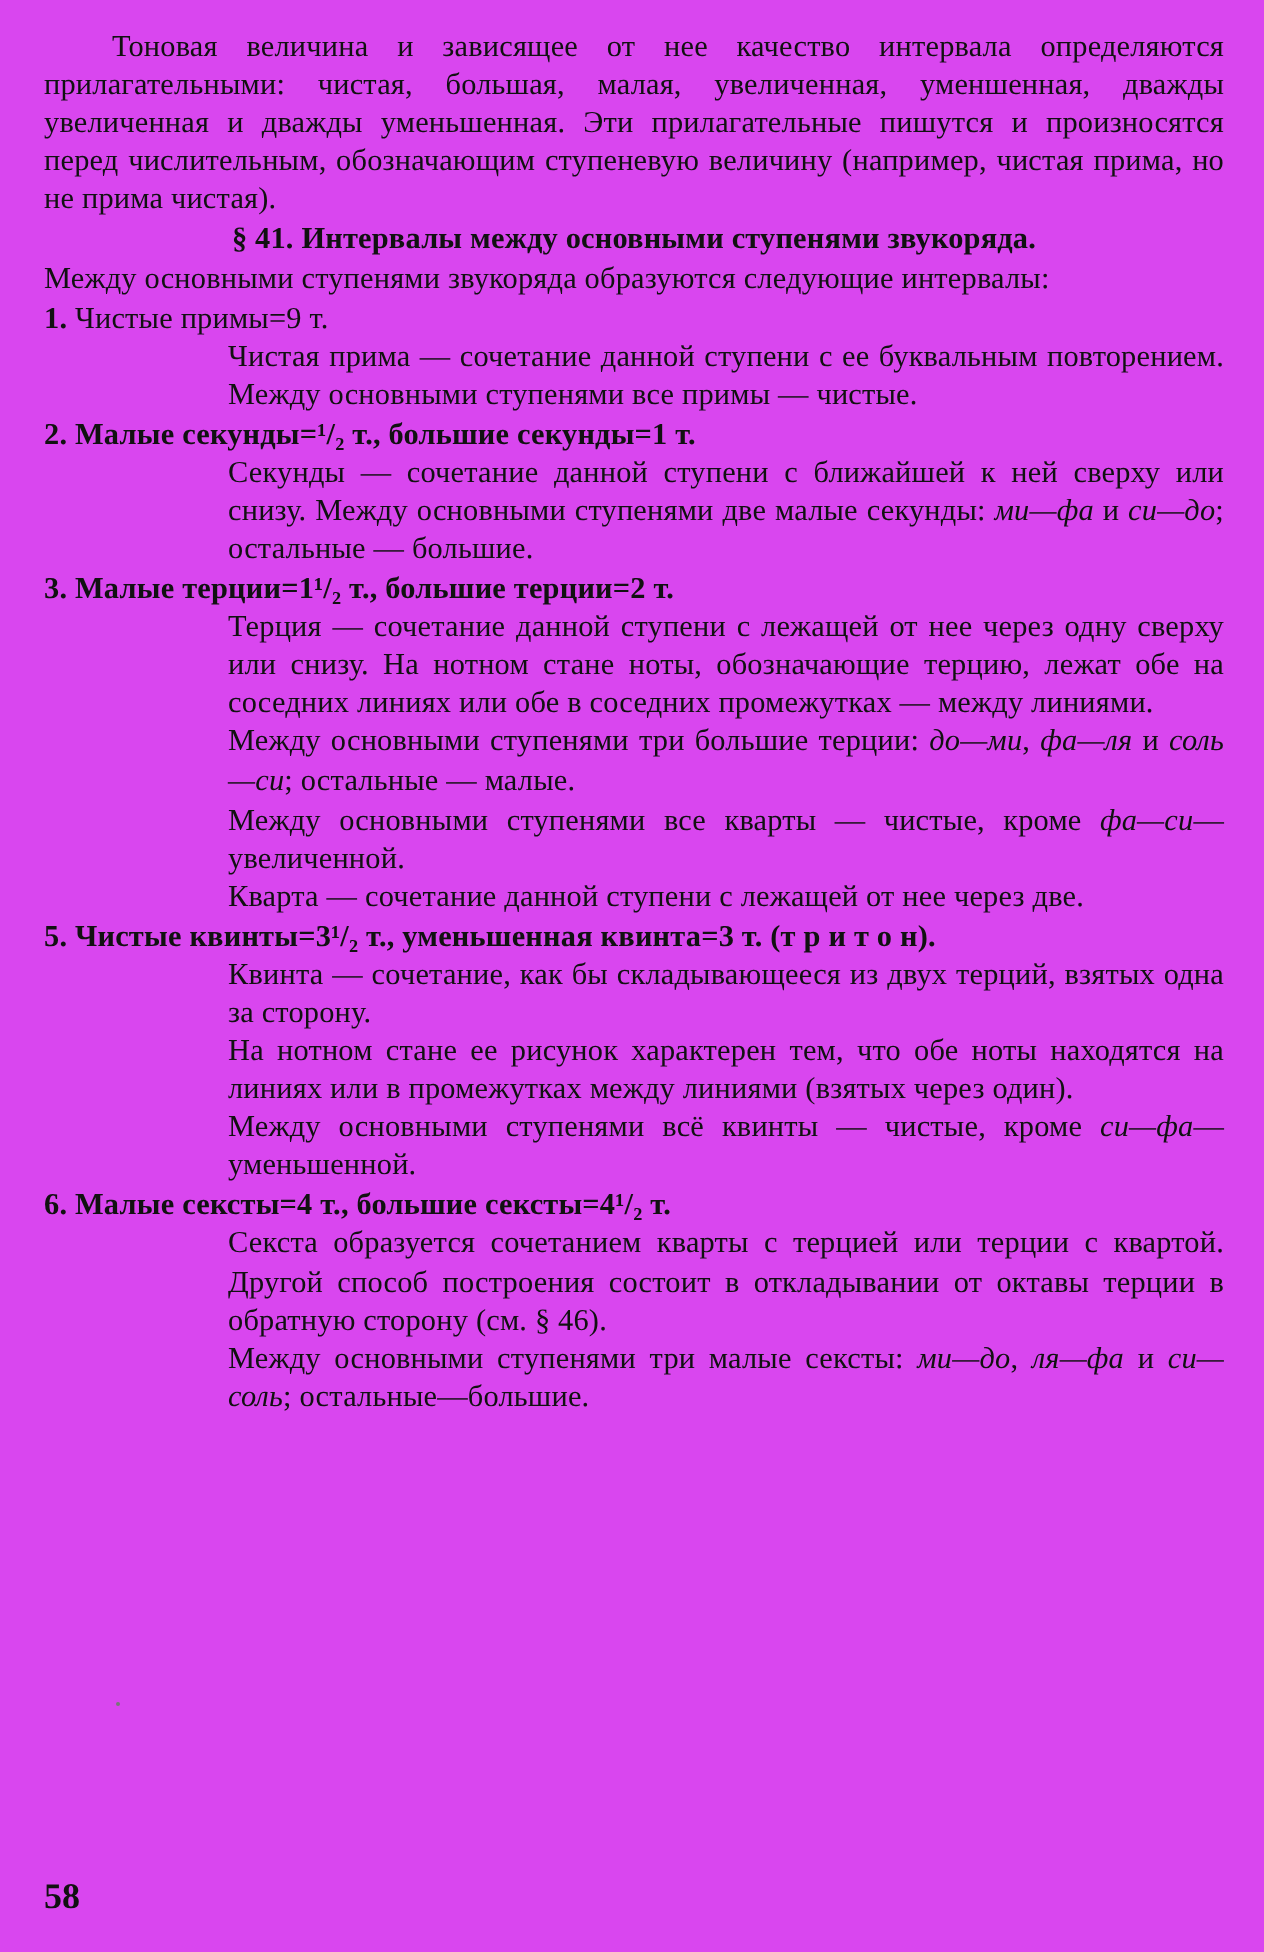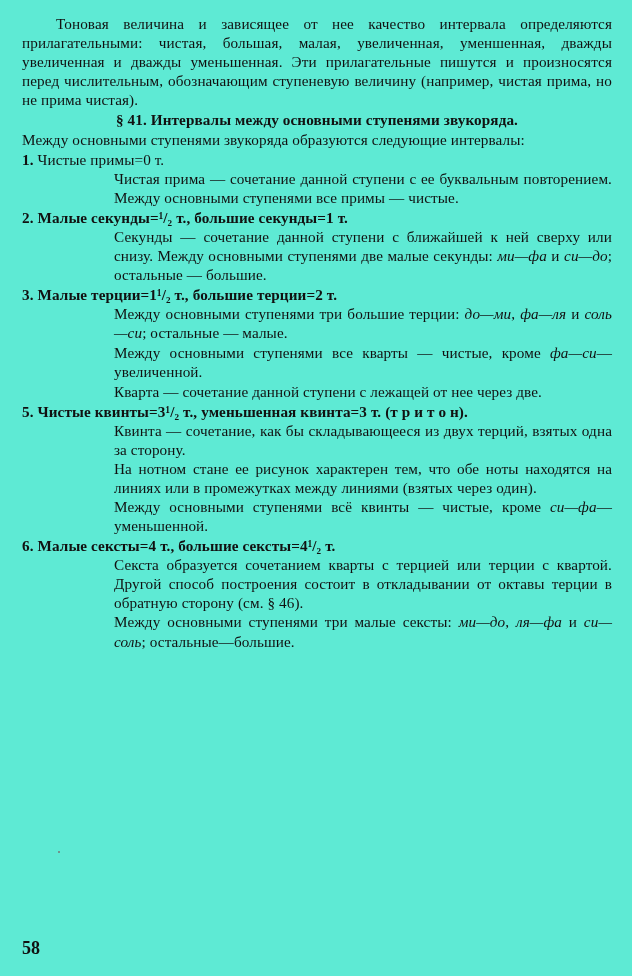--- a/index.html
+++ b/index.html
@@ -13,21 +13,21 @@
     position: relative;
     font-family: "Liberation Serif", serif;
     color: #111;
     overflow: hidden;
   }
   .page {
     position: absolute;
     left: 0; top: 0;
     width: 632px;
     height: 976px;
-    background: #5eead4;
+    background: #d946ef;
     padding: 0;
     box-sizing: border-box;
   }
   .content {
     position: absolute;
     left: 22px;
     top: 14px;
     width: 590px;
   }
   p {
@@ -98,21 +98,21 @@
       <span>§ 41. Интервалы между основными ступенями звукоряда.</span>
     </p>
 
     <p>
       <span>Между основными ступенями звукоряда образуются следующие интервалы:</span>
     </p>
 
     <div class="item">
       <p class="item-head">
         <span class="num">1.</span>
-        <span>Чистые примы</span><span>=0 т.</span>
+        <span>Чистые примы</span><span>=9 т.</span>
       </p>
       <div class="body-block">
         <p>Чистая прима — сочетание данной ступени с ее буквальным повторением. Между основными ступенями все примы — чистые.</p>
       </div>
     </div>
 
     <div class="item">
       <p class="item-head">
         <span class="num">2.</span>
         <span class="b">Малые секунды</span><span class="b">=¹/₂ т., большие секунды=1 т.</span>
@@ -121,20 +121,21 @@
         <p>Секунды — сочетание данной ступени с ближайшей к ней сверху или снизу. Между основными ступенями две малые секунды: <span class="it">ми—фа</span> и <span class="it">си—до</span>; остальные — большие.</p>
       </div>
     </div>
 
     <div class="item">
       <p class="item-head">
         <span class="num">3.</span>
         <span class="b">Малые терции</span><span class="b">=1¹/₂ т., большие терции=2 т.</span>
       </p>
       <div class="body-block">
+        <p>Терция — сочетание данной ступени с лежащей от нее через одну сверху или снизу. На нотном стане ноты, обозначающие терцию, лежат обе на соседних линиях или обе в соседних промежутках — между линиями.</p>
         <p>Между основными ступенями три большие терции: <span class="it">до—ми</span>, <span class="it">фа—ля</span> и <span class="it">соль—си</span>; остальные — малые.</p>
       </div>
     </div>
 
     <div class="item">
       <div class="body-block">
         <p>Между основными ступенями все кварты — чистые, кроме <span class="it">фа—си</span>—увеличенной.</p>
         <p>Кварта — сочетание данной ступени с лежащей от нее через две.</p>
       </div>
     </div>

